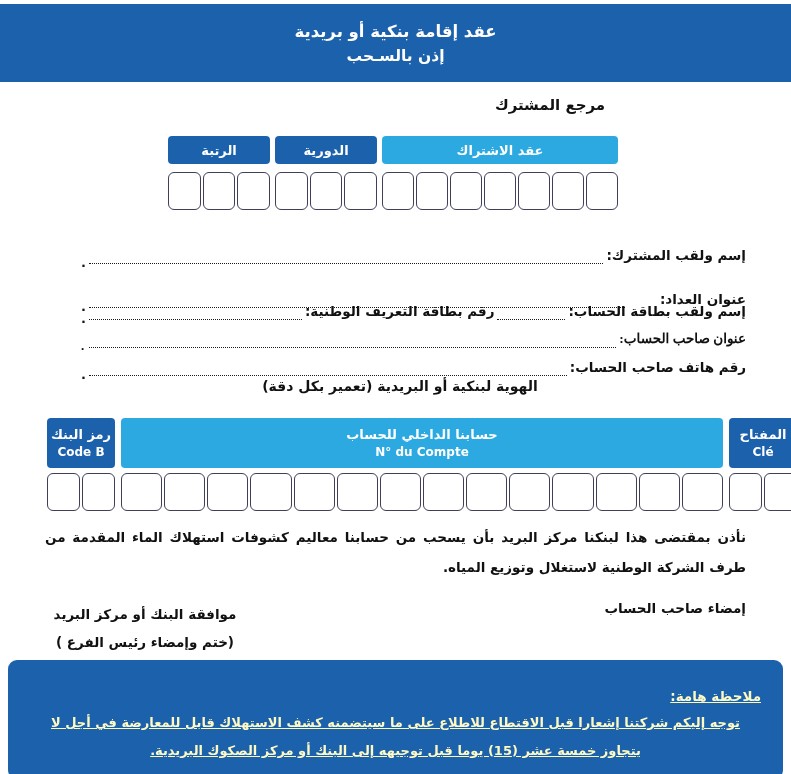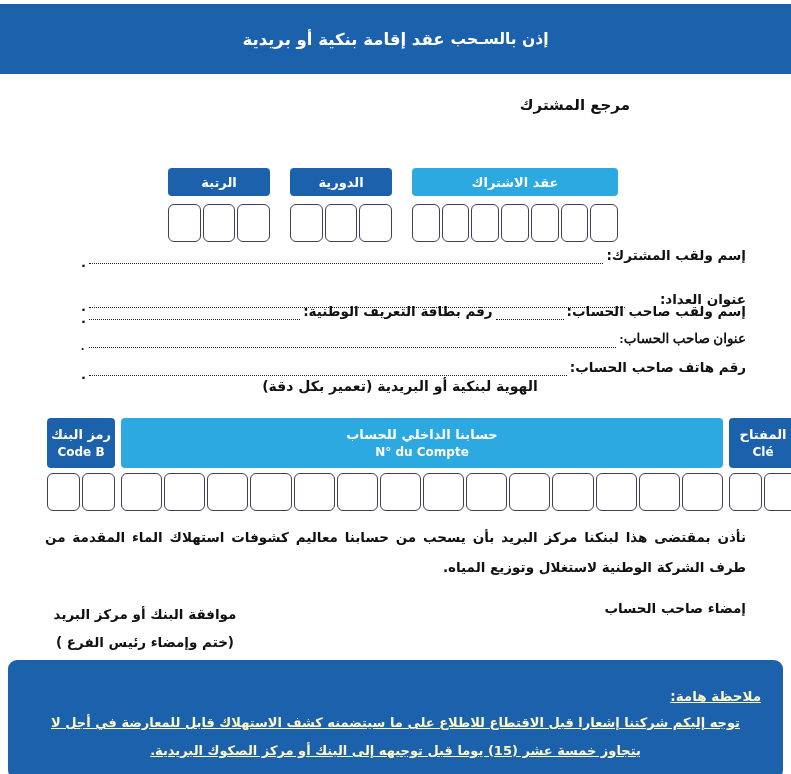--- a/index.html
+++ b/index.html
@@ -13,40 +13,40 @@
   body{
     width:791px;height:774px;
     font-family:"DejaVu Sans",sans-serif;
     font-weight:700;color:var(--ink);
     overflow:hidden;
   }
   .page{position:relative;width:791px;height:774px;background:#fff;}
 
   
   .topbar{
-    position:absolute;left:0;top:4px;width:791px;height:70px;
+    position:absolute;left:0;top:4px;width:791px;height:78px;
     background:var(--dark);color:#fff;
-    display:flex;flex-direction:row;align-items:center;justify-content:center;gap:6px;
+    display:flex;flex-direction:column;align-items:center;justify-content:center;gap:6px;
   }
   .topbar .t1{font-size:16.5px;}
   .topbar .t2{font-size:15.5px;}
 
   
   .ref-heading{
     position:absolute;left:470px;top:96px;width:160px;
-    text-align:right;font-size:15px;direction:rtl;
+    text-align:center;font-size:15px;direction:rtl;
   }
   .bank-heading{
     position:absolute;left:190px;top:378px;width:420px;
     text-align:center;font-size:14px;direction:rtl;
   }
 
   
   .codetable{position:absolute;display:flex;}
-  .ref-table{left:168px;top:136px;width:450px;gap:20px;margin-top:32px;}
+  .ref-table{left:168px;top:136px;width:450px;gap:5px;}
   .rib-table{left:47px;top:418px;width:750px;gap:6px;}
   .col{display:flex;flex-direction:column;}
   .w102{width:102px;}
   .w236{width:236px;flex:1;}
   .w68{width:68px;}
   .wacct{flex:1;}
   .hdr{
     border-radius:4px;color:#fff;
     display:flex;flex-direction:column;align-items:center;justify-content:center;
     text-align:center;direction:rtl;
@@ -148,21 +148,21 @@
 
   <div class="field f1">
     <span class="lbl">إسم ولقب المشترك:</span>
     <span class="dots"></span>
   </div>
   <div class="field f2">
     <span class="lbl">عنوان العداد:</span>
     <span class="dots"></span>
   </div>
   <div class="field f3">
-    <span class="lbl">إسم ولقب صاحب الحساب:</span>
+    <span class="lbl">إسم ولقب بطاقة الحساب:</span>
     <span class="dots short"></span>
     <span class="lbl">رقم بطاقة التعريف الوطنية:</span>
     <span class="dots"></span>
   </div>
   <div class="field f4">
     <span class="lbl">عنوان صاحب الحساب:</span>
     <span class="dots"></span>
   </div>
   <div class="field f5">
     <span class="lbl">رقم هاتف صاحب الحساب:</span>

